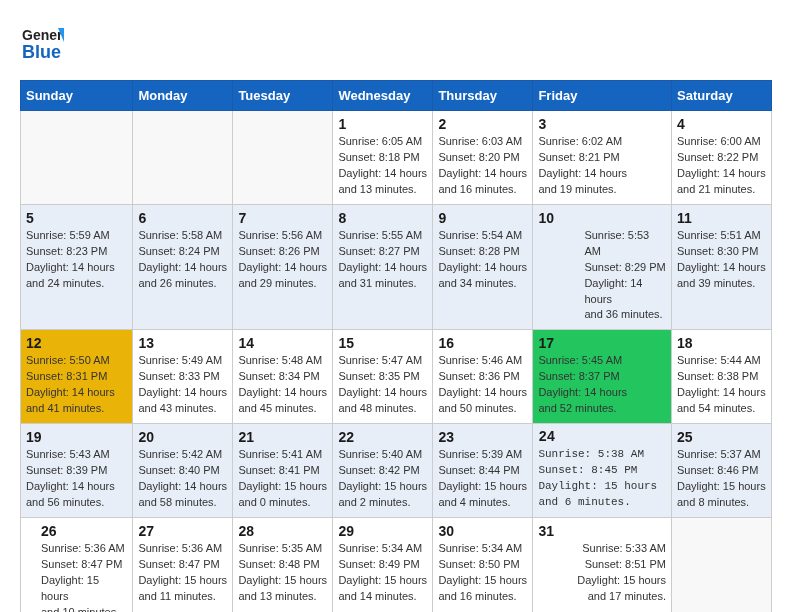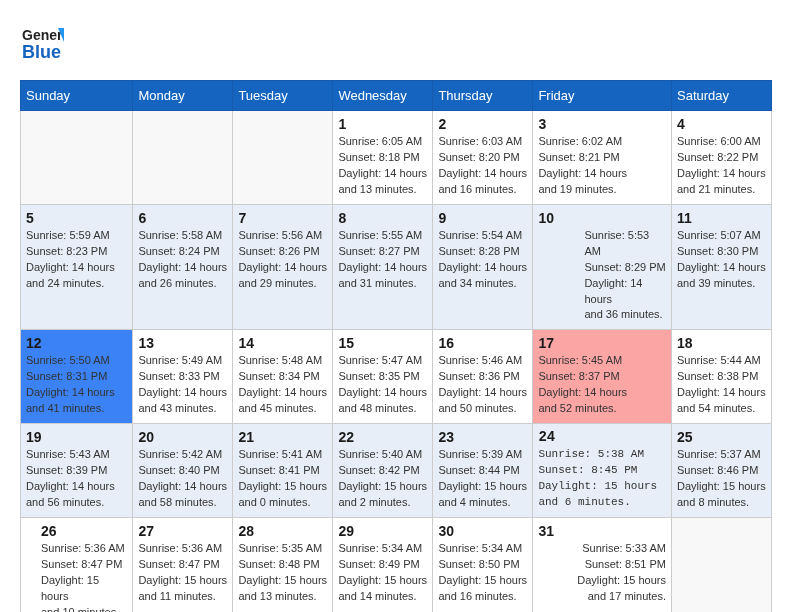--- a/index.html
+++ b/index.html
@@ -30,21 +30,21 @@
     }
     .calendar {
       width: 100%;
       border-collapse: collapse;
       border: 1px solid #ccc;
     }
     .calendar th {
       background: #1565C0;
       color: #fff;
       font-size: 13px;
-      font-weight: normal;
+      font-weight: bold;
       padding: 7px 5px;
       text-align: left;
       border: 1px solid #1a5aad;
     }
     .calendar td {
       vertical-align: top;
       border: 1px solid #ccc;
       padding: 5px 5px 6px 5px;
       min-width: 100px;
       min-height: 80px;
@@ -184,28 +184,28 @@
         </td>
         <td style="background: rgb(232, 238, 247);">
           <span class="day-num">10</span>
           <div class="day-info" style="white-space: pre-line; margin-left: 46px;">Sunrise: 5:53 AM
 Sunset: 8:29 PM
 Daylight: 14 hours
 and 36 minutes.</div>
         </td>
         <td style="background: rgb(232, 238, 247);">
           <span class="day-num">11</span>
-          <div class="day-info" style="white-space: pre-line;">Sunrise: 5:07 AM
+          <div class="day-info" style="white-space: pre-line;">Sunrise: 5:51 AM
 Sunset: 8:30 PM
 Daylight: 14 hours
 and 39 minutes.</div>
         </td>
       </tr>
       <tr>
-        <td style="background: #3b82f6;">
+        <td style="background: #eab308;">
           <span class="day-num">12</span>
           <div class="day-info" style="white-space: pre-line;">Sunrise: 5:50 AM
 Sunset: 8:31 PM
 Daylight: 14 hours
 and 41 minutes.</div>
         </td>
         <td style="background: rgb(255, 255, 255);">
           <span class="day-num">13</span>
           <div class="day-info" style="white-space: pre-line;">Sunrise: 5:49 AM
 Sunset: 8:33 PM
@@ -226,21 +226,21 @@
 Daylight: 14 hours
 and 48 minutes.</div>
         </td>
         <td style="background: rgb(255, 255, 255);">
           <span class="day-num">16</span>
           <div class="day-info" style="white-space: pre-line;">Sunrise: 5:46 AM
 Sunset: 8:36 PM
 Daylight: 14 hours
 and 50 minutes.</div>
         </td>
-        <td style="background: #fca5a5; margin-top: 12px;">
+        <td style="background: #22c55e; margin-top: 12px;">
           <span class="day-num">17</span>
           <div class="day-info" style="white-space: pre-line;">Sunrise: 5:45 AM
 Sunset: 8:37 PM
 Daylight: 14 hours
 and 52 minutes.</div>
         </td>
         <td style="background: rgb(255, 255, 255);">
           <span class="day-num">18</span>
           <div class="day-info" style="white-space: pre-line;">Sunrise: 5:44 AM
 Sunset: 8:38 PM

